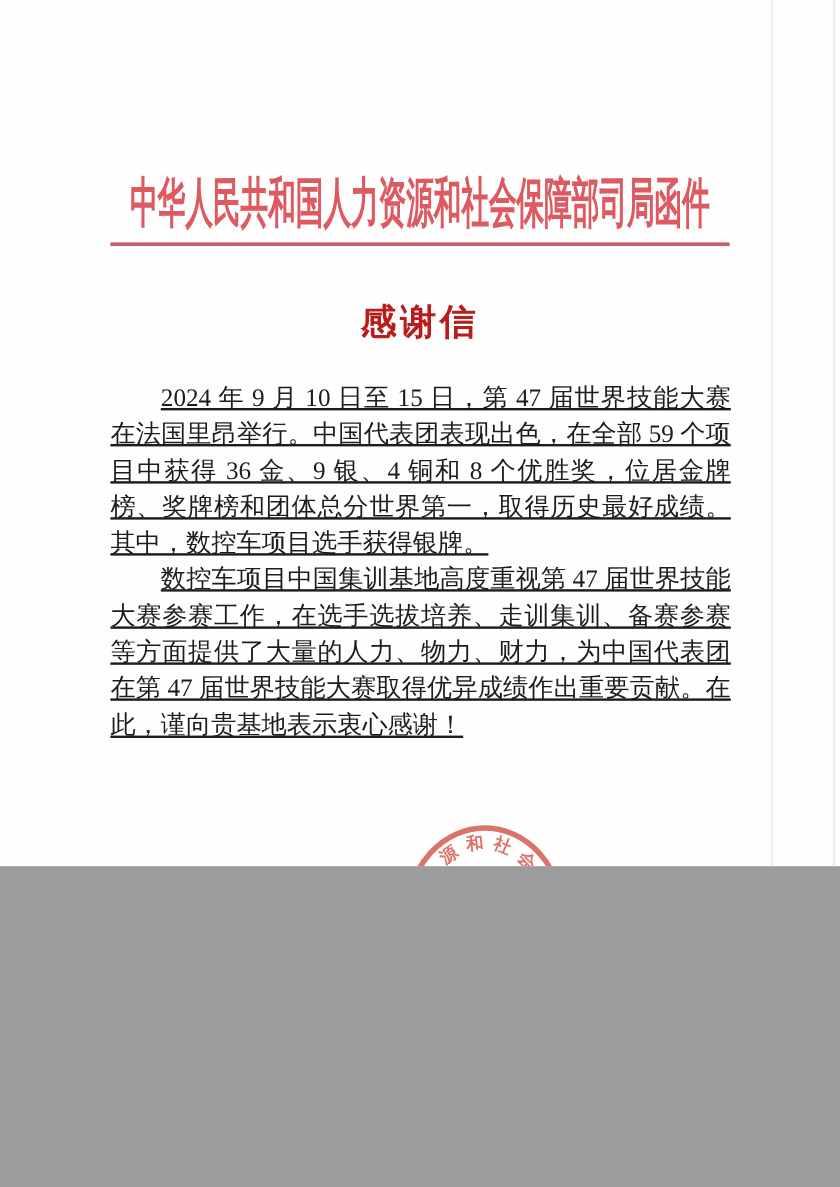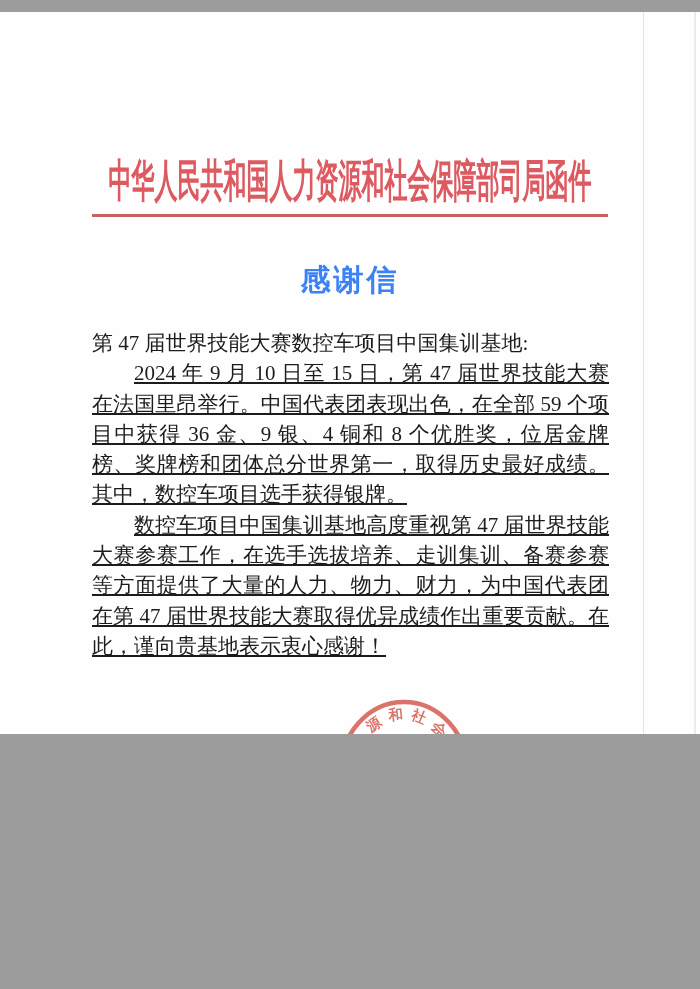--- a/index.html
+++ b/index.html
@@ -1,36 +1,36 @@
 <!DOCTYPE html>
 <html><head>
 <meta charset="utf-8">
 <style>
   html,body{margin:0;padding:0;background:#9c9c9c;}
   .page{
-    position:relative;width:700px;height:722px;margin:12px auto;
+    position:relative;width:700px;height:722px;margin:0 auto;
     background:#fefefe;overflow:hidden;
     font-family:"Liberation Serif","DejaVu Serif",serif;
   }
   
   .scan-vline1{position:absolute;left:643px;top:0;width:1px;height:989px;background:#e4e4e7;}
   .scan-vline2{position:absolute;left:694px;top:0;width:2px;height:989px;background:#ebebee;}
   .scan-hline{position:absolute;left:0;top:956px;width:700px;height:1px;background:#f2f2f2;}
 
   .letterhead{
     position:absolute;top:139px;left:0;width:700px;
     text-align:center;font-weight:bold;font-size:23px;letter-spacing:0px;
     color:#dc5a60;transform:scaleY(1.95);transform-origin:top center;
     white-space:nowrap;
   }
   .red-rule{position:absolute;top:202px;left:92px;width:516px;height:3px;background:#c66062;}
 
   .doc-title{
     position:absolute;top:248px;left:0;width:700px;text-align:center;
-    font-size:30px;font-weight:bold;letter-spacing:3px;color:#3b82f6;
+    font-size:30px;font-weight:bold;letter-spacing:3px;color:#b91c1c;
   }
 
   .body-block{
     position:absolute;top:316px;left:92px;width:517px;z-index:2;
     font-size:21px;line-height:30.3px;color:#1c1c1c;text-align:justify;
   }
   .body-block p{margin:0;}
   .body-block p.indent{text-indent:2em;text-decoration:underline;}
 
   .seal{
@@ -54,21 +54,20 @@
   <div class="scan-vline2"></div>
   <div class="scan-hline"></div>
 
   <div class="letterhead">中华人民共和国人力资源和社会保障部司局函件</div>
 
   <div class="red-rule"></div>
 
   <div class="doc-title">感谢信</div>
 
   <div class="body-block">
-    <p>第 47 届世界技能大赛数控车项目中国集训基地:</p>
     <p class="indent">2024 年 9 月 10 日至 15 日，第 47 届世界技能大赛在法国里昂举行。中国代表团表现出色，在全部 59 个项目中获得 36 金、9 银、4 铜和 8 个优胜奖，位居金牌榜、奖牌榜和团体总分世界第一，取得历史最好成绩。其中，数控车项目选手获得银牌。</p>
     <p class="indent">数控车项目中国集训基地高度重视第 47 届世界技能大赛参赛工作，在选手选拔培养、走训集训、备赛参赛等方面提供了大量的人力、物力、财力，为中国代表团在第 47 届世界技能大赛取得优异成绩作出重要贡献。在此，谨向贵基地表示衷心感谢！</p>
   </div>
 
   <svg class="seal" viewBox="0 0 160 170" xmlns="http://www.w3.org/2000/svg">
     <ellipse cx="80" cy="87" rx="64" ry="71" fill="none" stroke="#d4554b" stroke-width="4.6"></ellipse>
     <polygon fill="#d4554b" points="80,51 85.3,65.7 100.9,66.2 88.6,75.8 92.9,90.8 80,82 67.1,90.8 71.4,75.8 59.1,66.2 74.7,65.7"></polygon>
     <defs>
       <path id="sealArc" d="M 36.5 109.8 A 48 54 0 1 1 123.5 109.8" fill="none"></path>
     </defs>

